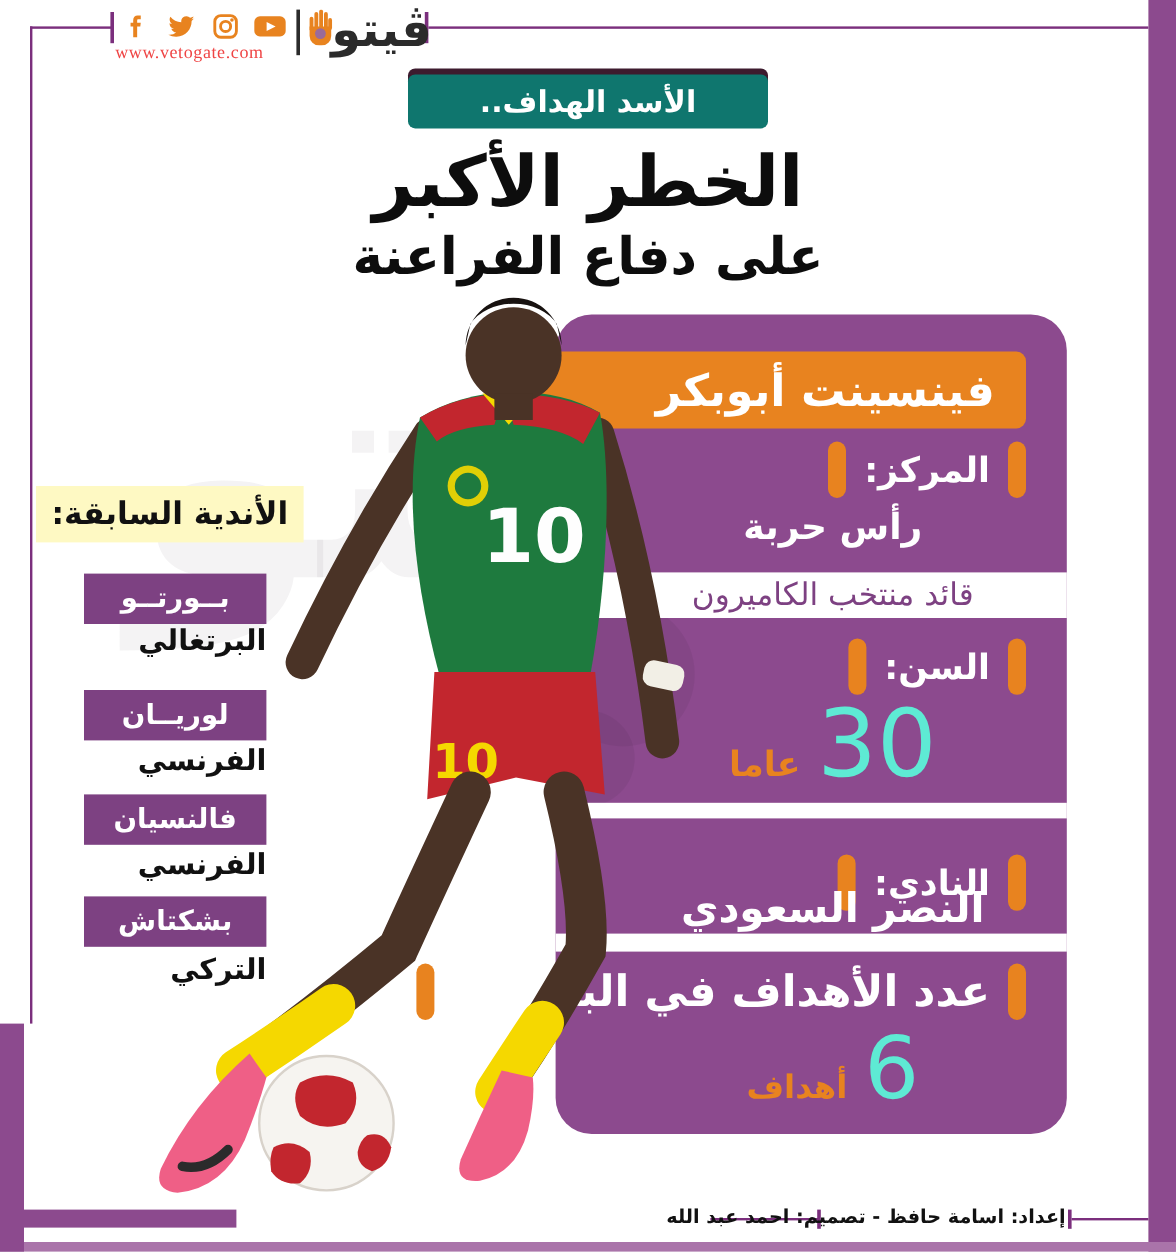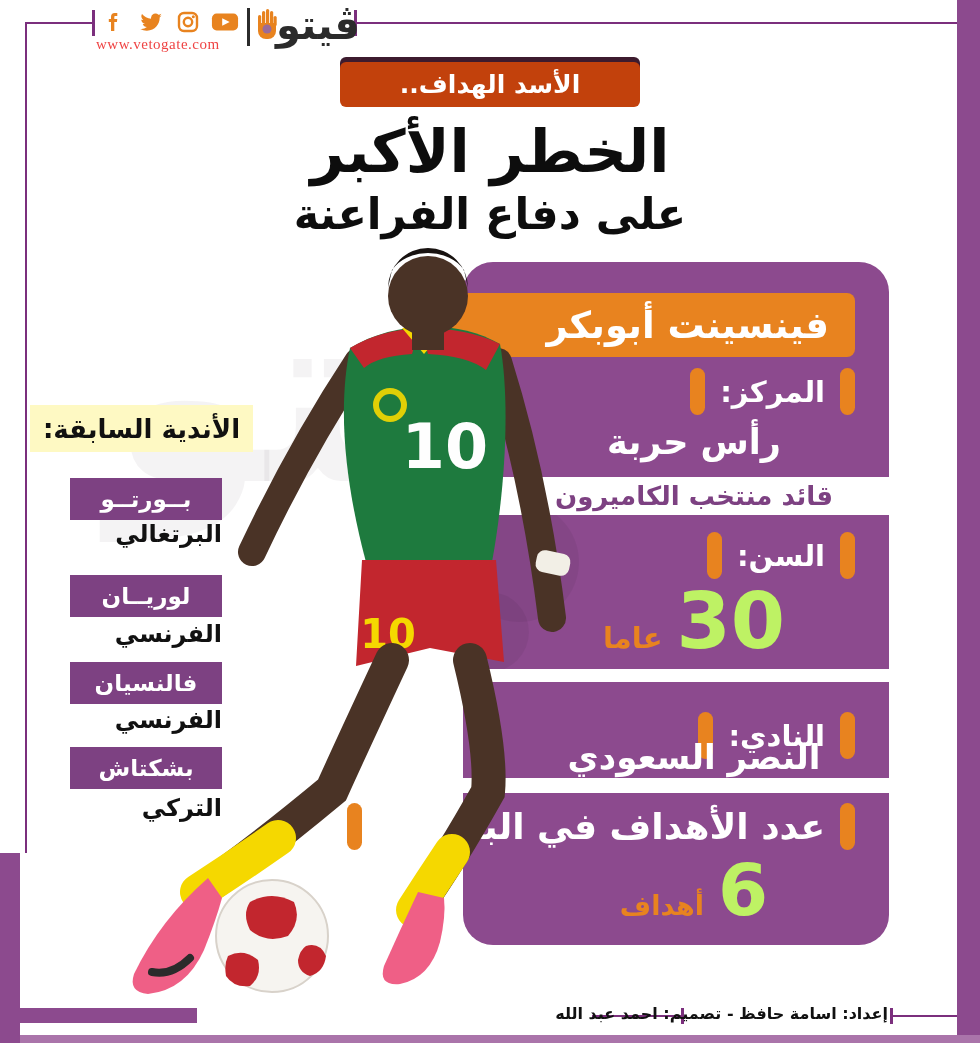--- a/index.html
+++ b/index.html
@@ -16,48 +16,48 @@
   
   .social{position:absolute;top:8px;left:100px;display:flex;gap:9px;align-items:center;}
   .soc-ic{width:28px;height:28px;display:flex;align-items:center;justify-content:center;}
   .site-url{position:absolute;top:36px;left:96px;font-family:"Liberation Serif",serif;
     font-size:15px;color:#ef4444;letter-spacing:.5px;}
   .hdr-div{position:absolute;top:8px;width:3px;height:38px;background:#2b2b2b;}
   .logo{position:absolute;top:2px;left:258px;font-weight:900;font-size:40px;color:#2b2b2b;
     direction:rtl;display:flex;align-items:center;}
   .logo .hand{margin:0 -2px;}
   
-  .badge{position:absolute;left:340px;top:62px;width:300px;height:45px;background:#c2410c;
+  .badge{position:absolute;left:340px;top:62px;width:300px;height:45px;background:#0f766e;
     border-radius:6px;box-shadow:0 -5px 0 #3d1b2e;display:flex;align-items:center;justify-content:center;}
   .badge span{color:#fff;font-weight:bold;font-size:25px;direction:rtl;}
   .main-title{position:absolute;left:0;top:116px;width:980px;text-align:center;direction:rtl;
     color:#0d0d0d;font-weight:900;line-height:1.22;}
   .main-title .t1{font-size:59px;}
   .main-title .t2{font-size:43px;}
   
   .watermark{position:absolute;left:110px;top:270px;font-size:250px;font-weight:900;
     color:rgba(40,20,40,.05);direction:rtl;line-height:1;user-select:none;}
   
   .panel{position:absolute;left:463px;top:262px;width:426px;height:683px;background:#8c4a8e;
     border-radius:30px;direction:rtl;}
   .panel .deco{position:absolute;border-radius:50%;background:rgba(0,0,0,.05);}
   .name-banner{position:absolute;top:31px;left:-33px;right:34px;height:64px;background:#e8831f;
     border-radius:8px;display:flex;align-items:center;justify-content:flex-start;}
   .name-banner span{color:#fff;font-weight:bold;font-size:37px;padding-right:26px;}
   .label-row{position:absolute;right:34px;display:flex;align-items:center;gap:15px;direction:rtl;}
   .pill{width:15px;height:47px;border-radius:8px;background:#e8831f;flex:0 0 auto;}
   .label-text{color:#fff;font-weight:bold;font-size:29px;white-space:nowrap;}
   .value{position:absolute;right:30px;width:330px;text-align:center;color:#fff;
-    font-weight:bold;font-size:35px;}
+    font-weight:bold;font-size:30px;}
   .white-band{position:absolute;left:0;right:0;background:#fff;}
-  .band-text{color:#7d4182;font-weight:bold;font-size:26px;text-align:center;
+  .band-text{color:#7d4182;font-weight:normal;font-size:26px;text-align:center;
     position:absolute;right:30px;width:330px;}
   .big-row{position:absolute;right:30px;width:330px;display:flex;align-items:baseline;
     justify-content:center;gap:14px;direction:rtl;}
-  .big-num{color:#bef264;font-weight:700;font-size:78px;line-height:1;}
+  .big-num{color:#5eead4;font-weight:400;font-size:78px;line-height:1;}
   .big-num.small{font-size:72px;}
   .big-unit{color:#e8831f;font-weight:bold;font-size:29px;}
   
   .clubs-head{position:absolute;left:30px;top:405px;width:223px;height:47px;background:#fef9c3;
     display:flex;align-items:center;justify-content:center;}
   .clubs-head span{color:#111;font-weight:900;font-size:26px;direction:rtl;}
   .club-box{position:absolute;left:70px;width:152px;height:42px;background:#7d4182;
     display:flex;align-items:center;justify-content:center;}
   .club-box span{color:#fff;font-weight:bold;font-size:23px;direction:rtl;}
   .club-country{position:absolute;left:40px;width:182px;text-align:right;direction:rtl;

